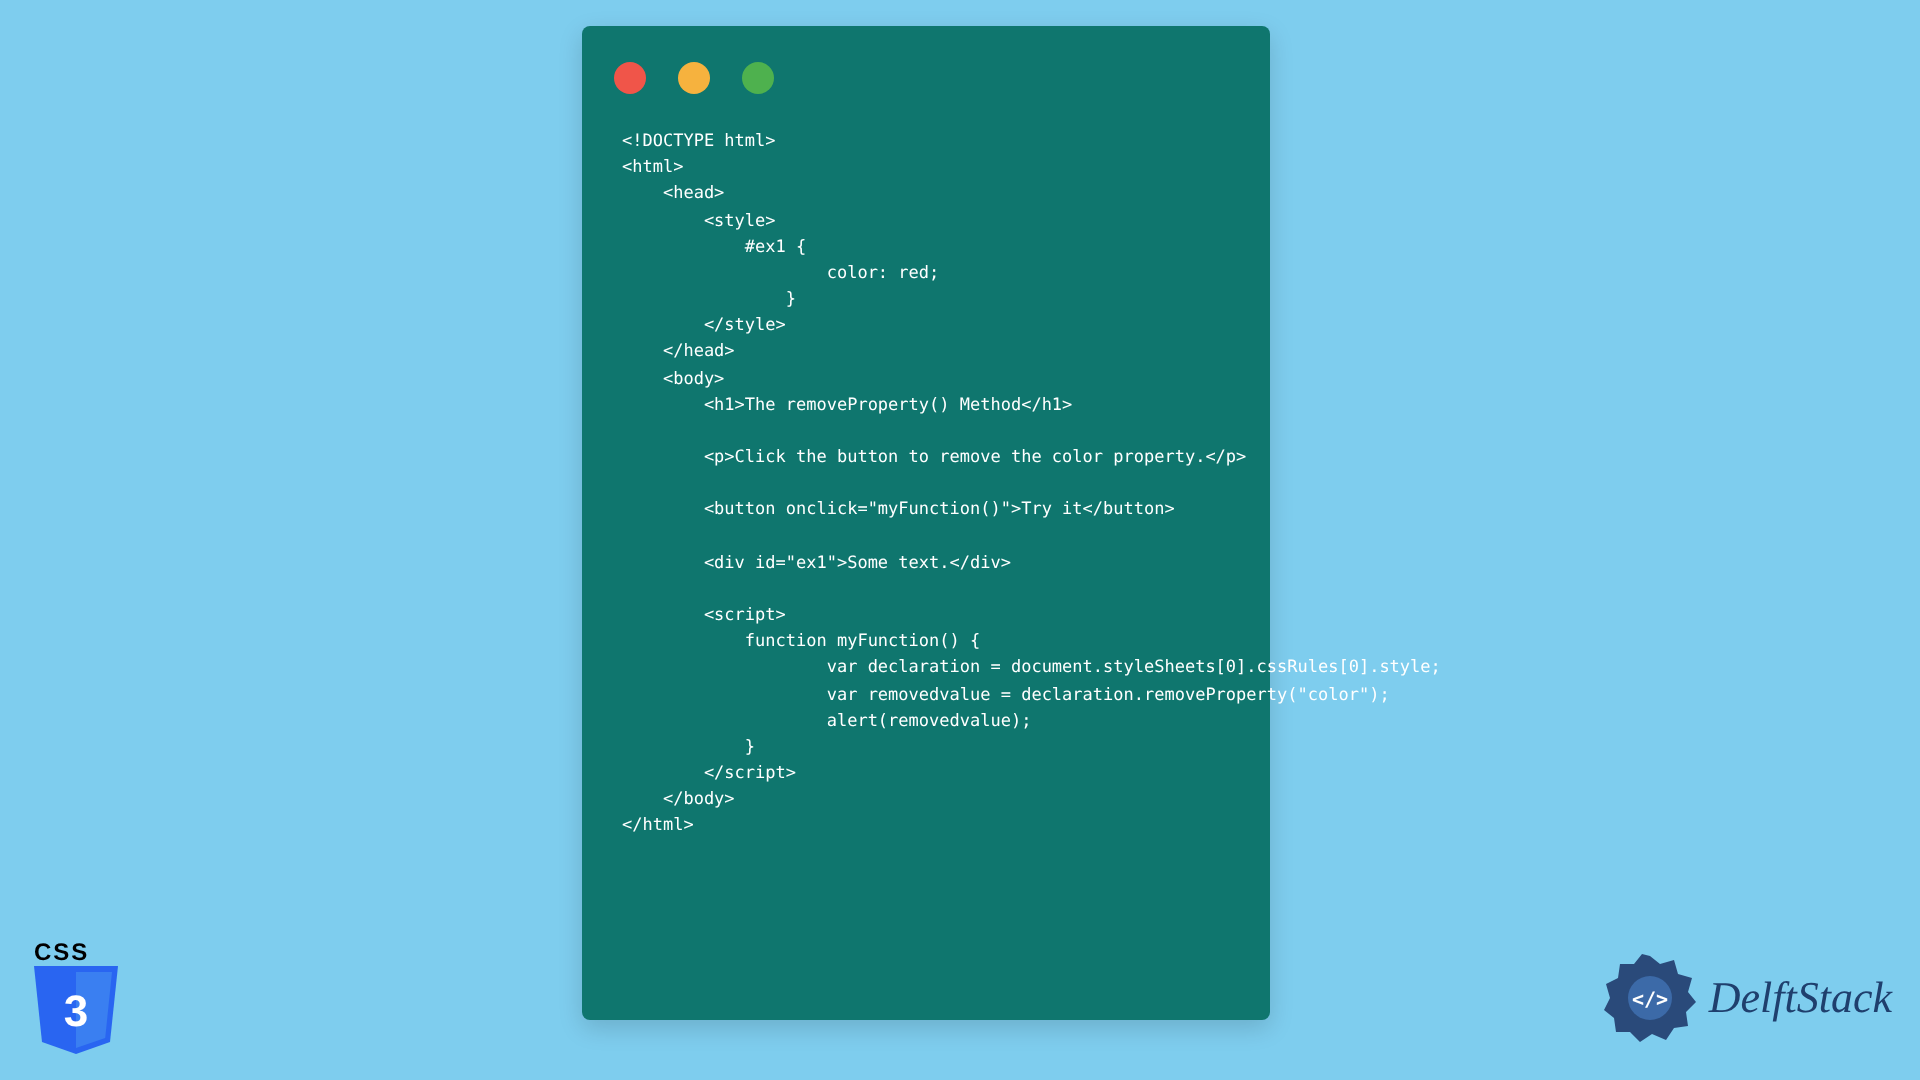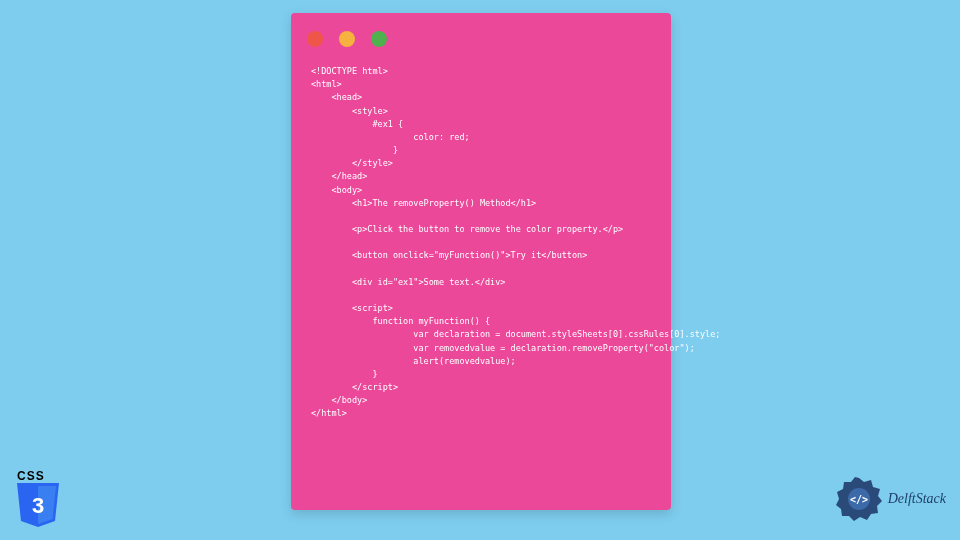--- a/index.html
+++ b/index.html
@@ -8,23 +8,23 @@
       height: 540px;
       background: #7ecdee;
       font-family: Arial, sans-serif;
       position: relative;
       overflow: hidden;
     }
     .editor-window {
       position: absolute;
       left: 291px;
       top: 13px;
-      width: 380px;
+      width: 344px;
       height: 497px;
-      background: #ec4899;
+      background: #0f766e;
       border-radius: 4px;
       box-shadow: 0 4px 12px rgba(0,0,0,0.15);
     }
     .traffic-lights {
       display: flex;
       gap: 16px;
       padding: 18px 16px 0 16px;
     }
     .dot {
       width: 16px;
@@ -77,21 +77,21 @@
       align-items: center;
       gap: 6px;
     }
     .delft-gear {
       width: 46px;
       height: 46px;
     }
     .delft-text {
       font-family: Georgia, 'Times New Roman', serif;
       font-style: italic;
-      font-size: 14px;
+      font-size: 22px;
       color: #1f3f6d;
       font-weight: 500;
     }
   </style>
 </head>
 <body>
 
 <div class="editor-window">
   <div class="traffic-lights">
     <span class="dot dot-red"></span>

